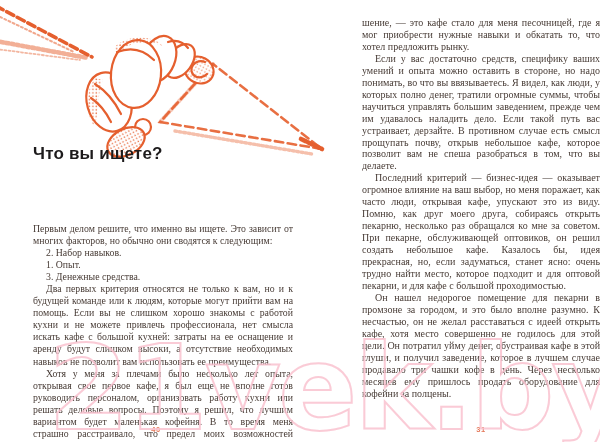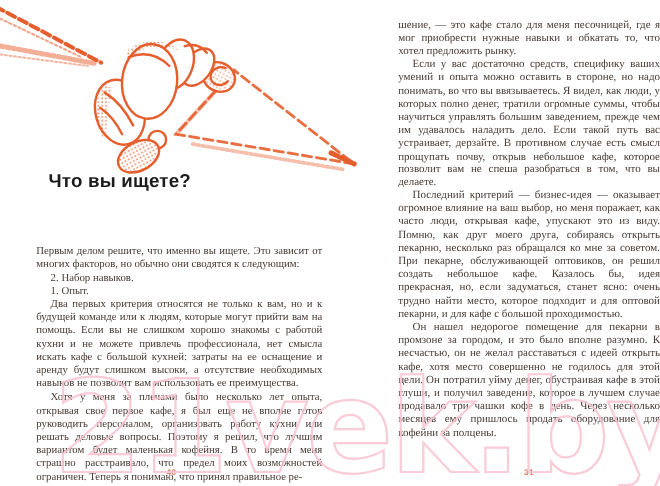--- a/index.html
+++ b/index.html
@@ -1,21 +1,21 @@
 <!DOCTYPE html>
 <html><head>
 <meta charset="utf-8">
 <style>
   html,body{margin:0;padding:0;background:#fff;}
   #stage{
     position:relative;width:600px;height:442px;background:#ffffff;overflow:hidden;
     font-family:"Liberation Serif",serif;color:#473b35;
   }
   .heading{
-    position:absolute;left:33px;top:144px;margin:11px;
+    position:absolute;left:33px;top:144px;margin:0;
     font-family:"Liberation Sans",sans-serif;font-size:17px;font-weight:700;
     color:#1d1b1c;letter-spacing:.2px;
   }
   .lbody{
     position:absolute;left:33px;top:186px;width:260px;
     font-size:9.8px;line-height:12.05px;text-align:justify;margin-top:37px;
   }
   .rbody{
     position:absolute;left:362px;top:17px;width:238px;
     font-size:10px;line-height:11.96px;text-align:justify;
@@ -85,20 +85,21 @@
     </g>
   </svg>
 
   <h1 class="heading">Что вы ищете?</h1>
 
   <div class="lbody">
     <p>Первым делом решите, что именно вы ищете. Это зависит от многих факторов, но обычно они сводятся к следующим:</p>
     <div class="list">
       <div>2. Набор навыков.</div>
       <div>1. Опыт.</div>
+      <div>3. Денежные средства.</div>
     </div>
     <p class="ind">Два первых критерия относятся не только к вам, но и к будущей команде или к людям, которые могут прийти вам на помощь. Если вы не слишком хорошо знакомы с работой кухни и не можете привлечь профессионала, нет смысла искать кафе с большой кухней: затраты на ее оснащение и аренду будут слишком высоки, а отсутствие необходимых навыков не позволит вам использовать ее преимущества.</p>
     <p class="ind">Хотя у меня за плечами было несколько лет опыта, открывая свое первое кафе, я был еще не вполне готов руководить персоналом, организовать работу кухни или решать деловые вопросы. Поэтому я решил, что лучшим вариантом будет маленькая кофейня. В то время меня страшно расстраивало, что предел моих возможностей ограничен. Теперь я понимаю, что принял правильное ре-</p>
   </div>
 
   <div class="pn pn-l">40</div>
 
   <div class="rbody">
     <p>шение, — это кафе стало для меня песочницей, где я мог приобрести нужные навыки и обкатать то, что хотел предложить рынку.</p>
     <p class="ind">Если у вас достаточно средств, специфику ваших умений и опыта можно оставить в стороне, но надо понимать, во что вы ввязываетесь. Я видел, как люди, у которых полно денег, тратили огромные суммы, чтобы научиться управлять большим заведением, прежде чем им удавалось наладить дело. Если такой путь вас устраивает, дерзайте. В противном случае есть смысл прощупать почву, открыв небольшое кафе, которое позволит вам не спеша разобраться в том, что вы делаете.</p>

